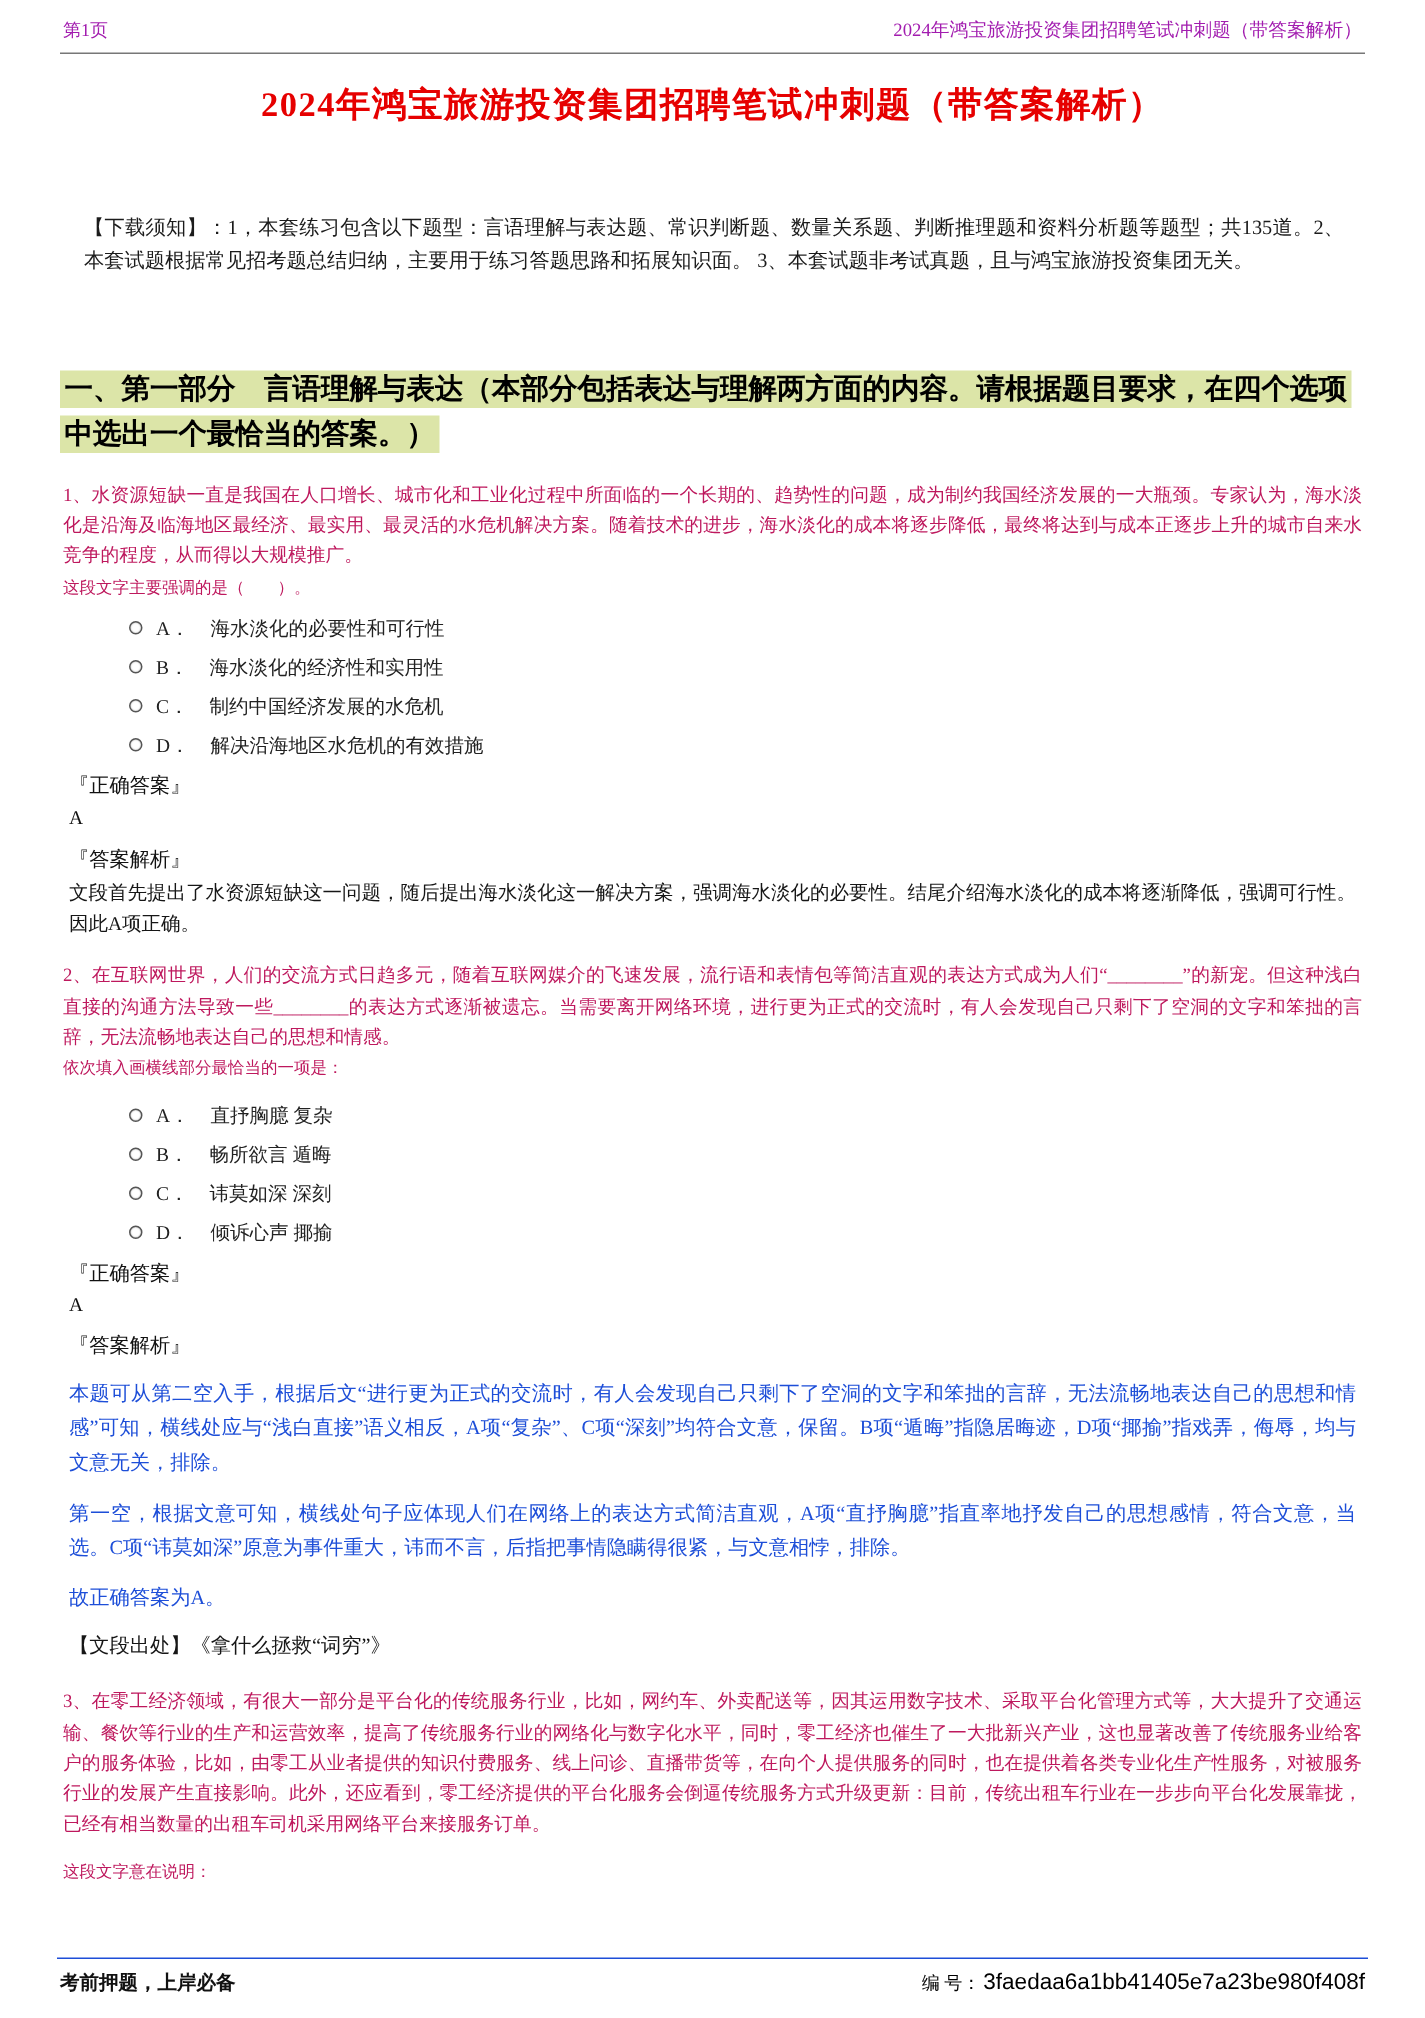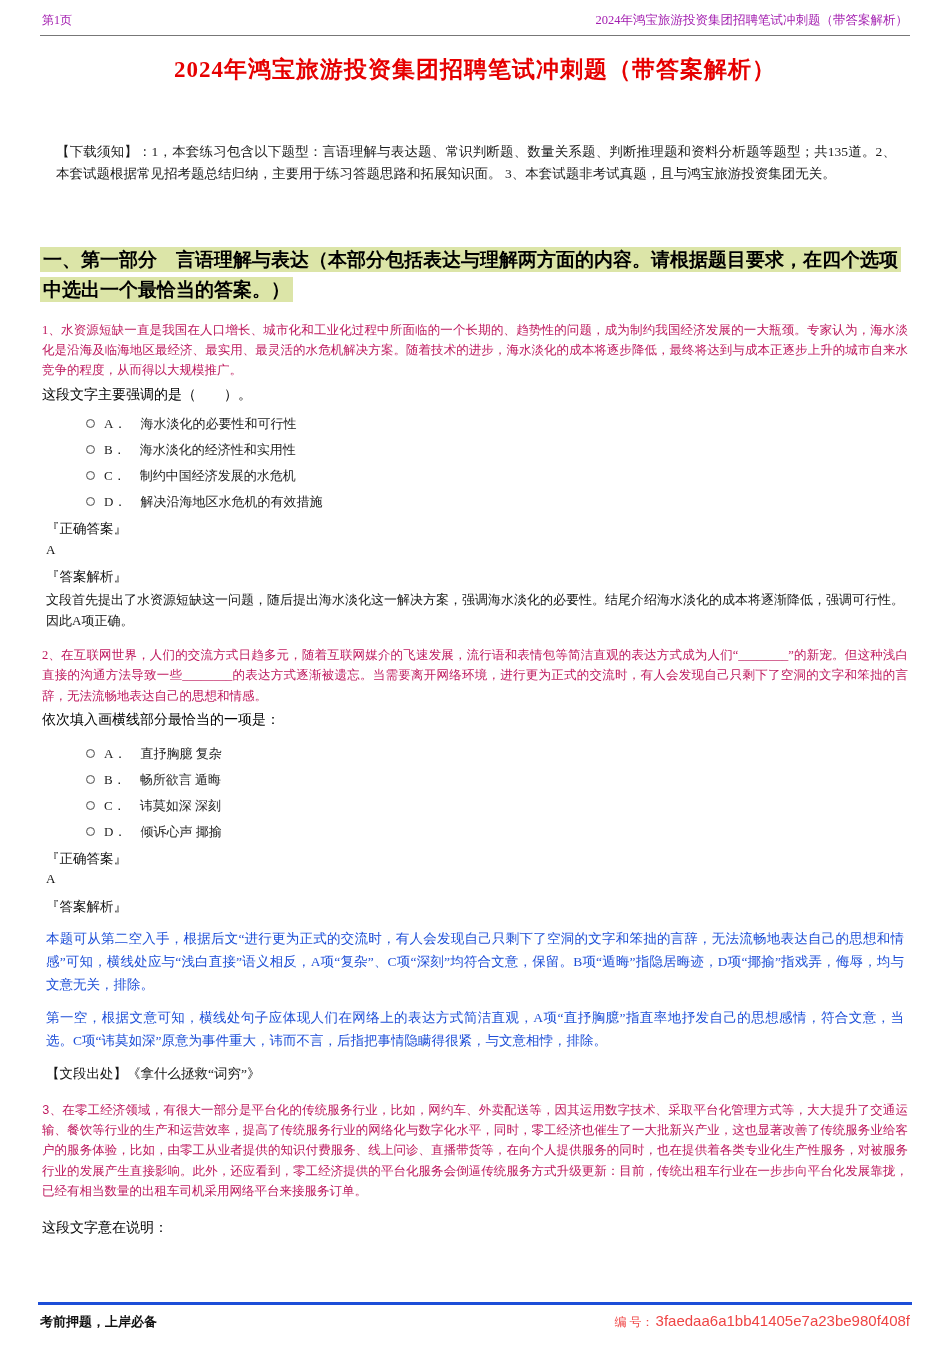--- a/index.html
+++ b/index.html
@@ -43,21 +43,21 @@
     background:var(--highlight,#dce5a8);
     padding:2px 3px;
     -webkit-box-decoration-break:clone; box-decoration-break:clone;
   }
 
   .stem {
     margin:14px 2px 0;
     font-size:12.5px; line-height:1.63;
     color:#be185d; text-align:justify;
   }
-  .prompt { margin:3px 2px 0; font-size:14px; color:#000000; line-height:1.6; }
+  .prompt { margin:3px 2px 0; font-size:11px; color:#be185d; line-height:1.6; }
   .prompt-gap { }
 
   .options { margin:9px 0 0 46px; }
   .option {
     display:flex; align-items:center;
     margin-bottom:9px;
     font-size:13px; color:#222; line-height:17px;
     cursor:pointer;
   }
   .radio {
@@ -69,32 +69,32 @@
   }
   .letter { margin-right:14px; }
 
   .ans-label { margin:8px 0 0 6px; font-size:13.5px; color:#111; line-height:1.45; }
   .ans-value { margin:2px 0 0 6px; font-size:13px; color:#111; line-height:1.45; }
   .analysis { margin:3px 6px 0; font-size:13px; line-height:1.58; color:#161616; text-align:justify; }
   .analysis-lg { margin:10px 6px 0; font-size:13.5px; line-height:1.72; color:#1d4ed8; text-align:justify; }
   .source-line { margin:12px 6px 4px; font-size:13.5px; color:#161616; }
 
   .q-block { margin-top:12px; }
-  .q3-stem { margin-top:18px;font-family:Liberation Mono, monospace; }
+  .q3-stem { margin-top:18px; }
   .q3-prompt { margin-top:14px; }
 
   .footer {
     position:absolute; left:38px; right:38px; bottom:0;
     background:#fff;
-    border-top:3px solid #1d4ed8;
+    border-top:1px solid #1d4ed8;
     padding:7px 2px 14px;
     display:flex; justify-content:space-between; align-items:baseline;
   }
   .footer-left { font-size:13px; font-weight:bold; color:#111; }
-  .footer-right { font-size:12px; color:#ef4444; }
+  .footer-right { font-size:12px; color:#000000; }
   .footer-right .code {
     font-size:15px; margin-left:2px;
     font-family:"Liberation Sans","DejaVu Sans",sans-serif;
   }
 </style>
 </head>
 <body>
 
 <div class="page">
 
@@ -165,20 +165,21 @@
         <span class="radio"></span>
         <span class="letter">D．</span>
         <span class="opt-text">倾诉心声 揶揄</span>
       </div>
     </div>
     <p class="ans-label">『正确答案』</p>
     <p class="ans-value">A</p>
     <p class="ans-label">『答案解析』</p>
     <p class="analysis-lg">本题可从第二空入手，根据后文“进行更为正式的交流时，有人会发现自己只剩下了空洞的文字和笨拙的言辞，无法流畅地表达自己的思想和情感”可知，横线处应与“浅白直接”语义相反，A项“复杂”、C项“深刻”均符合文意，保留。B项“遁晦”指隐居晦迹，D项“揶揄”指戏弄，侮辱，均与文意无关，排除。</p>
     <p class="analysis-lg">第一空，根据文意可知，横线处句子应体现人们在网络上的表达方式简洁直观，A项“直抒胸臆”指直率地抒发自己的思想感情，符合文意，当选。C项“讳莫如深”原意为事件重大，讳而不言，后指把事情隐瞒得很紧，与文意相悖，排除。</p>
+    <p class="analysis-lg">故正确答案为A。</p>
     <p class="source-line">【文段出处】《拿什么拯救“词穷”》</p>
   </section>
 
   <section class="q-block">
     <p class="stem q3-stem">3、在零工经济领域，有很大一部分是平台化的传统服务行业，比如，网约车、外卖配送等，因其运用数字技术、采取平台化管理方式等，大大提升了交通运输、餐饮等行业的生产和运营效率，提高了传统服务行业的网络化与数字化水平，同时，零工经济也催生了一大批新兴产业，这也显著改善了传统服务业给客户的服务体验，比如，由零工从业者提供的知识付费服务、线上问诊、直播带货等，在向个人提供服务的同时，也在提供着各类专业化生产性服务，对被服务行业的发展产生直接影响。此外，还应看到，零工经济提供的平台化服务会倒逼传统服务方式升级更新：目前，传统出租车行业在一步步向平台化发展靠拢，已经有相当数量的出租车司机采用网络平台来接服务订单。</p>
     <p class="prompt q3-prompt">这段文字意在说明：</p>
   </section>
 
 </div>
 

